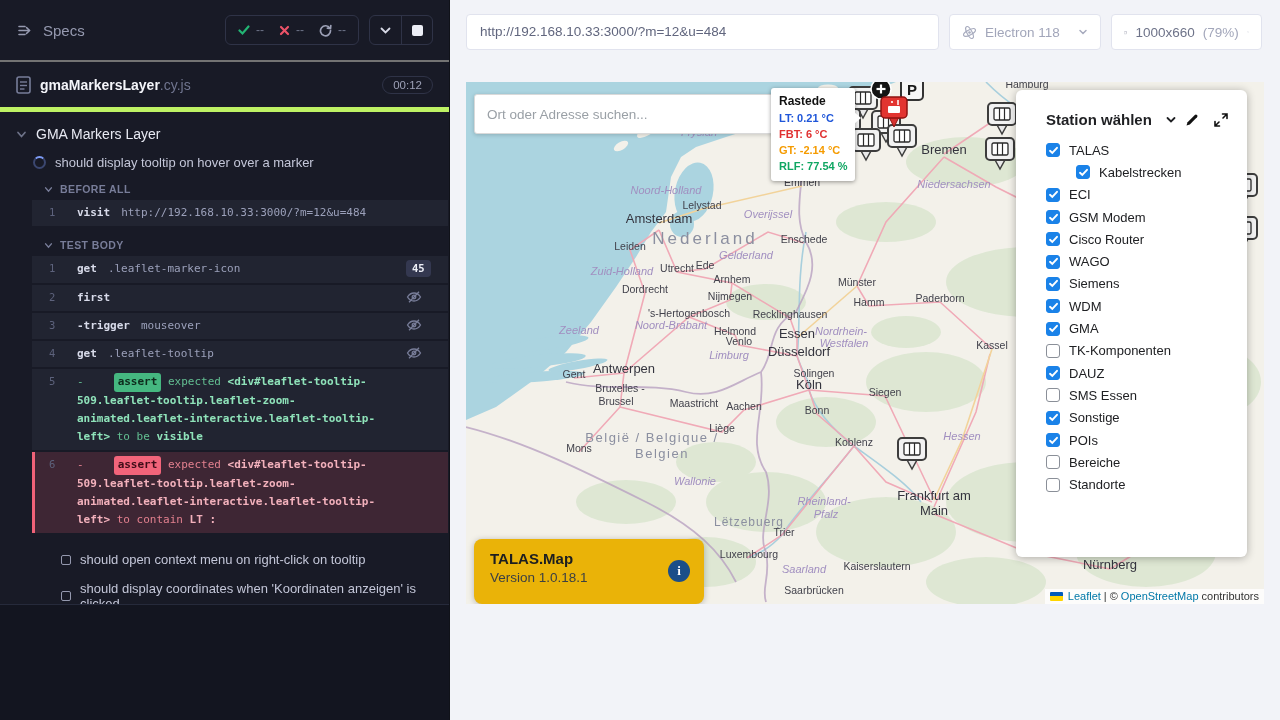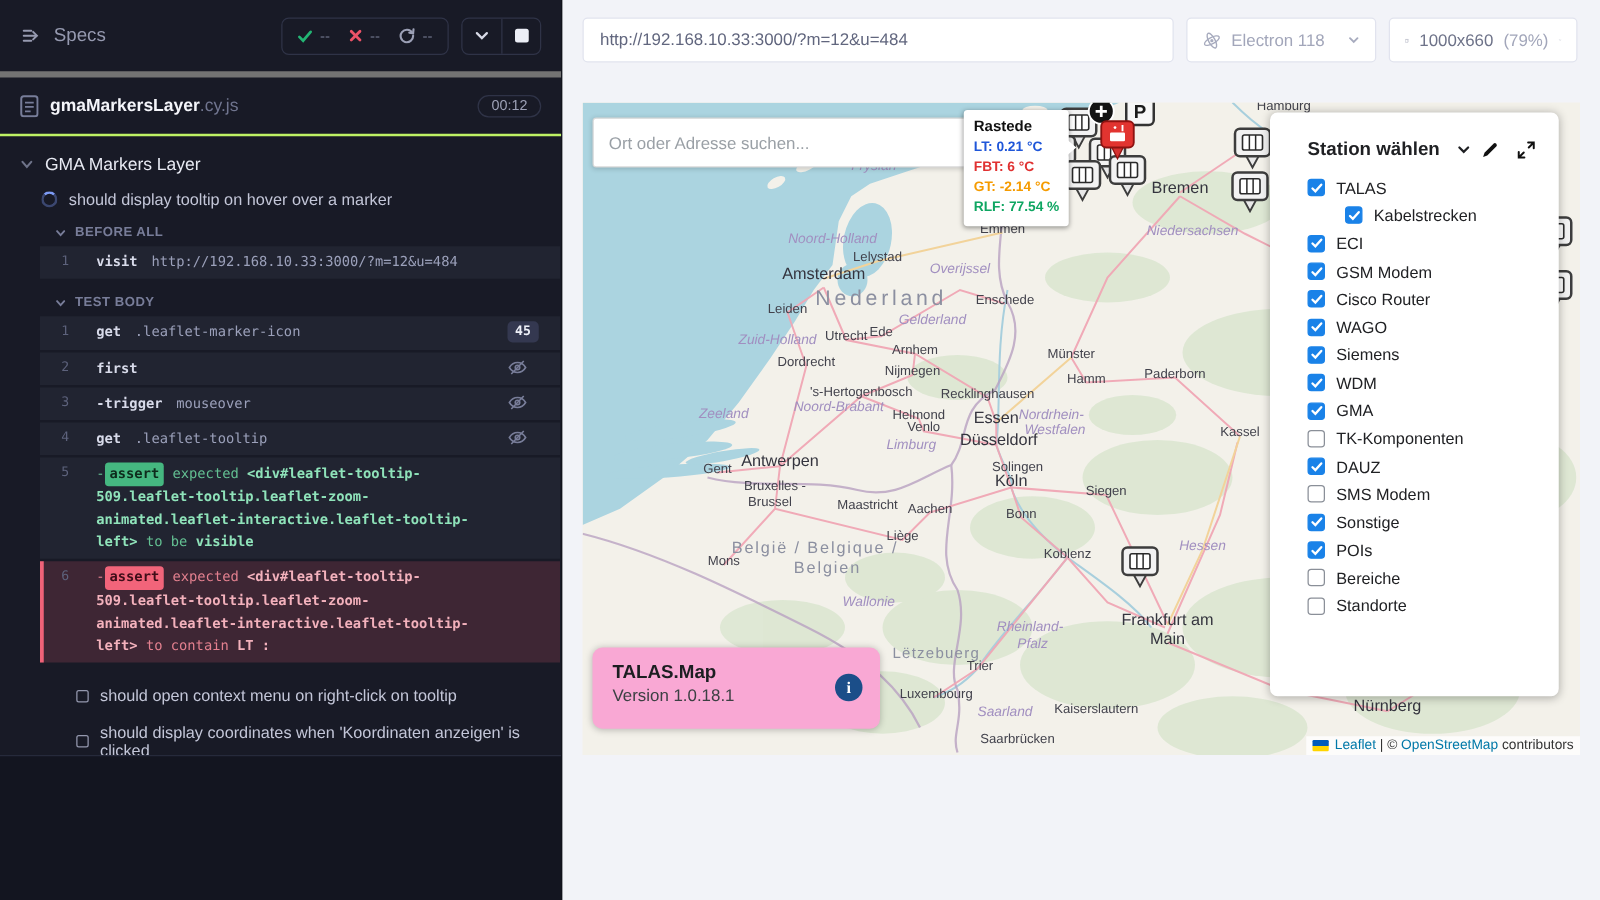--- a/index.html
+++ b/index.html
@@ -4,33 +4,33 @@
 <style>
   * { margin:0; padding:0; box-sizing:border-box; }
   html,body { width:1280px; height:720px; overflow:hidden; background:#f2f3f8;
     font-family:"Liberation Sans", sans-serif; }
   .app { display:flex; width:1280px; height:720px; }
 
   
   .sidebar { position:relative; width:450px; height:720px; background:#181a26;
     border-right:1px solid #101219; color:#c3c6d8; flex:none; overflow:hidden; }
   .rep-header { display:flex; align-items:center; height:62px; padding:0 16px;
-    border-bottom:5px solid #737373; }
+    border-bottom:2px solid #737373; }
   .menu { display:flex; align-items:center; gap:10px; color:#969ab0; font-size:15px; cursor:pointer; }
   .stats { margin-left:auto; display:flex; align-items:center; gap:15px; border:1px solid #2f3347;
     border-radius:6px; padding:0 12px; height:30px; font-size:12px; color:#6e7389; }
   .stat { display:flex; align-items:center; gap:6px; }
   .btn-group { display:flex; margin-left:10px; border:1px solid #2f3347; border-radius:6px; height:30px; }
   .btn-group .gbtn { display:flex; align-items:center; justify-content:center; width:31px;
     background:none; border:none; cursor:pointer; }
   .btn-group .gbtn + .gbtn { border-left:1px solid #2f3347; }
   .stopsq { width:11px; height:11px; border-radius:2px; background:#eceef6; }
 
   .spec-row { display:flex; align-items:center; gap:9px; padding:14px 16px 13px 16px;
-    border-bottom:2px solid #bef264; }
+    border-bottom:5px solid #bef264; }
   .spec-name { font-size:14px; font-weight:bold; color:#f4f5fa; }
   .spec-ext { font-size:14px; color:#70758f; }
   .pill { margin-left:auto; border:1px solid #2f3347; border-radius:12px; padding:2px 10px;
     font-size:11.5px; color:#9ca0b6; }
 
   .runnables { padding-top:8px; font-size:13px; }
   .suite-row { display:flex; align-items:center; gap:9px; padding:6px 16px; color:#e8eaf3; font-size:14px; }
   .test-row { display:flex; align-items:center; gap:9px; padding:7px 16px 7px 33px; color:#c3c6d8; font-size:13px; }
   .spinner { width:13px; height:13px; border-radius:50%; border:2.5px solid #3b4770;
     border-top-color:#7d9bf5; flex:none; }
@@ -41,21 +41,21 @@
     background:#212431; border-left:3px solid transparent; padding:4px 0; cursor:pointer; }
   .cmd-n { flex:none; width:42px; padding-left:14px; font-family:"DejaVu Sans Mono",monospace;
     font-size:10.5px; color:#5d627c; line-height:1.7; }
   .cmd-body { flex:1; font-family:"DejaVu Sans Mono",monospace; font-size:11px; line-height:1.66;
     color:#a9adc5; overflow-wrap:anywhere; padding-right:4px; }
   .cmd-method { font-weight:bold; color:#d8dbea; }
   .cmd-args { margin-left:11px; color:#9ba0ba; }
   .cmd-right { flex:none; width:42px; display:flex; justify-content:flex-start; padding-right:10px; }
   .cmd-count { background:#343850; color:#eef0f8; border-radius:4px; padding:0px 6px;
     font-size:10.5px; font-weight:bold; font-family:"DejaVu Sans Mono",monospace; line-height:17px; }
-  .abadge { display:inline-block; border-radius:3px; padding:0 4px; font-weight:bold; }
+  .abadge { display:inline-block; border-radius:3px; padding:0 4px; font-weight:bold;margin-left:30px; }
   .assert-passed .cmd-body { color:#63bf92; }
   .assert-passed .cmd-body b { color:#8fe3ba; }
   .assert-passed .abadge { background:#45b780; color:#0e2b1c; }
   .assert-failed { background:#3e2634; border-left-color:#ef6278; }
   .assert-failed .cmd-body { color:#e3808f; }
   .assert-failed .cmd-body b { color:#f3b1bc; }
   .assert-failed .abadge { background:#f2647a; color:#3f0d18; }
 
   .pending-wrap { margin-top:12px; }
   .pending-row { display:flex; align-items:center; gap:9px; padding:7px 16px 7px 33px;
@@ -107,21 +107,21 @@
   .sp-chevron { margin-left:13px; cursor:pointer; display:flex; }
   .sp-icons { margin-left:auto; display:flex; gap:13px; align-items:center; }
   .st-list { padding-left:30px; }
   .st-row { display:flex; align-items:center; height:22.3px; cursor:pointer; }
   .st-row.ind { padding-left:30px; }
   .cb { width:14px; height:14px; border-radius:3px; border:1px solid #8a8f98; background:#fff;
     display:flex; align-items:center; justify-content:center; flex:none; }
   .cb.on { background:#1a82e8; border-color:#1a82e8; }
   .st-label { margin-left:9px; font-size:13px; color:#202124; }
 
-  .info-box { position:absolute; left:8px; top:436px; width:230px; height:65px; background:#f9a8d4;
+  .info-box { position:absolute; left:8px; top:457px; width:230px; height:65px; background:#eab308;
     border-radius:8px; box-shadow:0 1px 6px rgba(0,0,0,.25); padding:11px 16px; }
   .ib-title { font-size:15px; font-weight:bold; color:#1c1e21; }
   .ib-version { font-size:13.5px; color:#3c4043; margin-top:3px; }
   .ib-i { position:absolute; right:14px; top:21px; width:22px; height:22px; border-radius:50%;
     background:#1b4e89; color:#fff; font-size:13px; font-weight:bold; font-family:"Liberation Serif",serif;
     display:flex; align-items:center; justify-content:center; cursor:pointer; }
 
   .attribution { position:absolute; right:0; bottom:0; background:rgba(255,255,255,.8);
     font-size:11px; color:#333; padding:1px 5px 2px 5px; display:flex; align-items:center; gap:3px; }
   .attribution .lnk { color:#0078a8; cursor:pointer; }
@@ -687,21 +687,21 @@
             <label class="st-row">
               <span class="cb on">
                 <svg width="11" height="11" viewBox="0 0 11 11">
                   <path d="M2 5.8 L4.3 8 L9 2.8" stroke="#fff" stroke-width="1.9" fill="none" stroke-linecap="round"></path>
                 </svg>
               </span>
               <span class="st-label">DAUZ</span>
             </label>
             <label class="st-row">
               <span class="cb"></span>
-              <span class="st-label">SMS Modem</span>
+              <span class="st-label">SMS Essen</span>
             </label>
             <label class="st-row">
               <span class="cb on">
                 <svg width="11" height="11" viewBox="0 0 11 11">
                   <path d="M2 5.8 L4.3 8 L9 2.8" stroke="#fff" stroke-width="1.9" fill="none" stroke-linecap="round"></path>
                 </svg>
               </span>
               <span class="st-label">Sonstige</span>
             </label>
             <label class="st-row">

